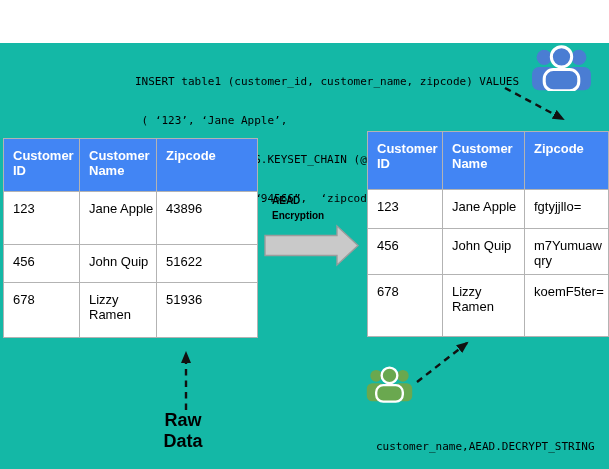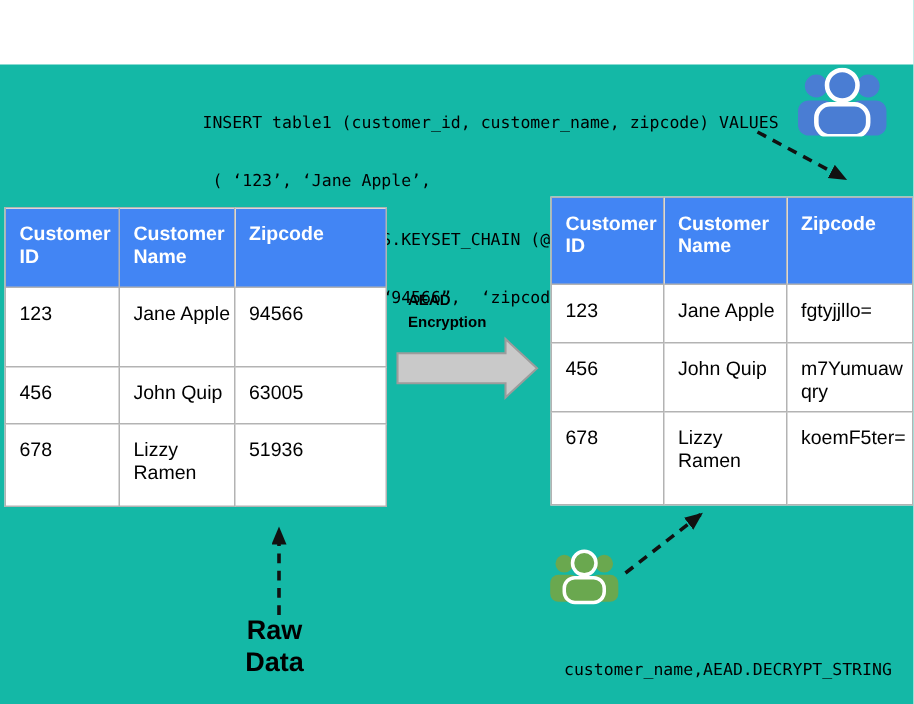--- a/index.html
+++ b/index.html
@@ -84,26 +84,26 @@
       </colgroup>
     <tbody>
         <tr style="height:53px">
       <th>Customer ID</th>
       <th>Customer Name</th>
       <th>Zipcode</th>
     </tr>
     <tr style="height:53px">
       <td>123</td>
       <td>Jane Apple</td>
-      <td>94566</td>
+      <td>43896</td>
     </tr>
     <tr style="height:38px">
       <td>456</td>
       <td>John Quip</td>
-      <td>63005</td>
+      <td>51622</td>
     </tr>
     <tr style="height:55px">
       <td>678</td>
       <td>Lizzy Ramen</td>
       <td>51936</td>
     </tr>
   </tbody>
     </table>
 
   <table id="enc-table" class="dtbl">

